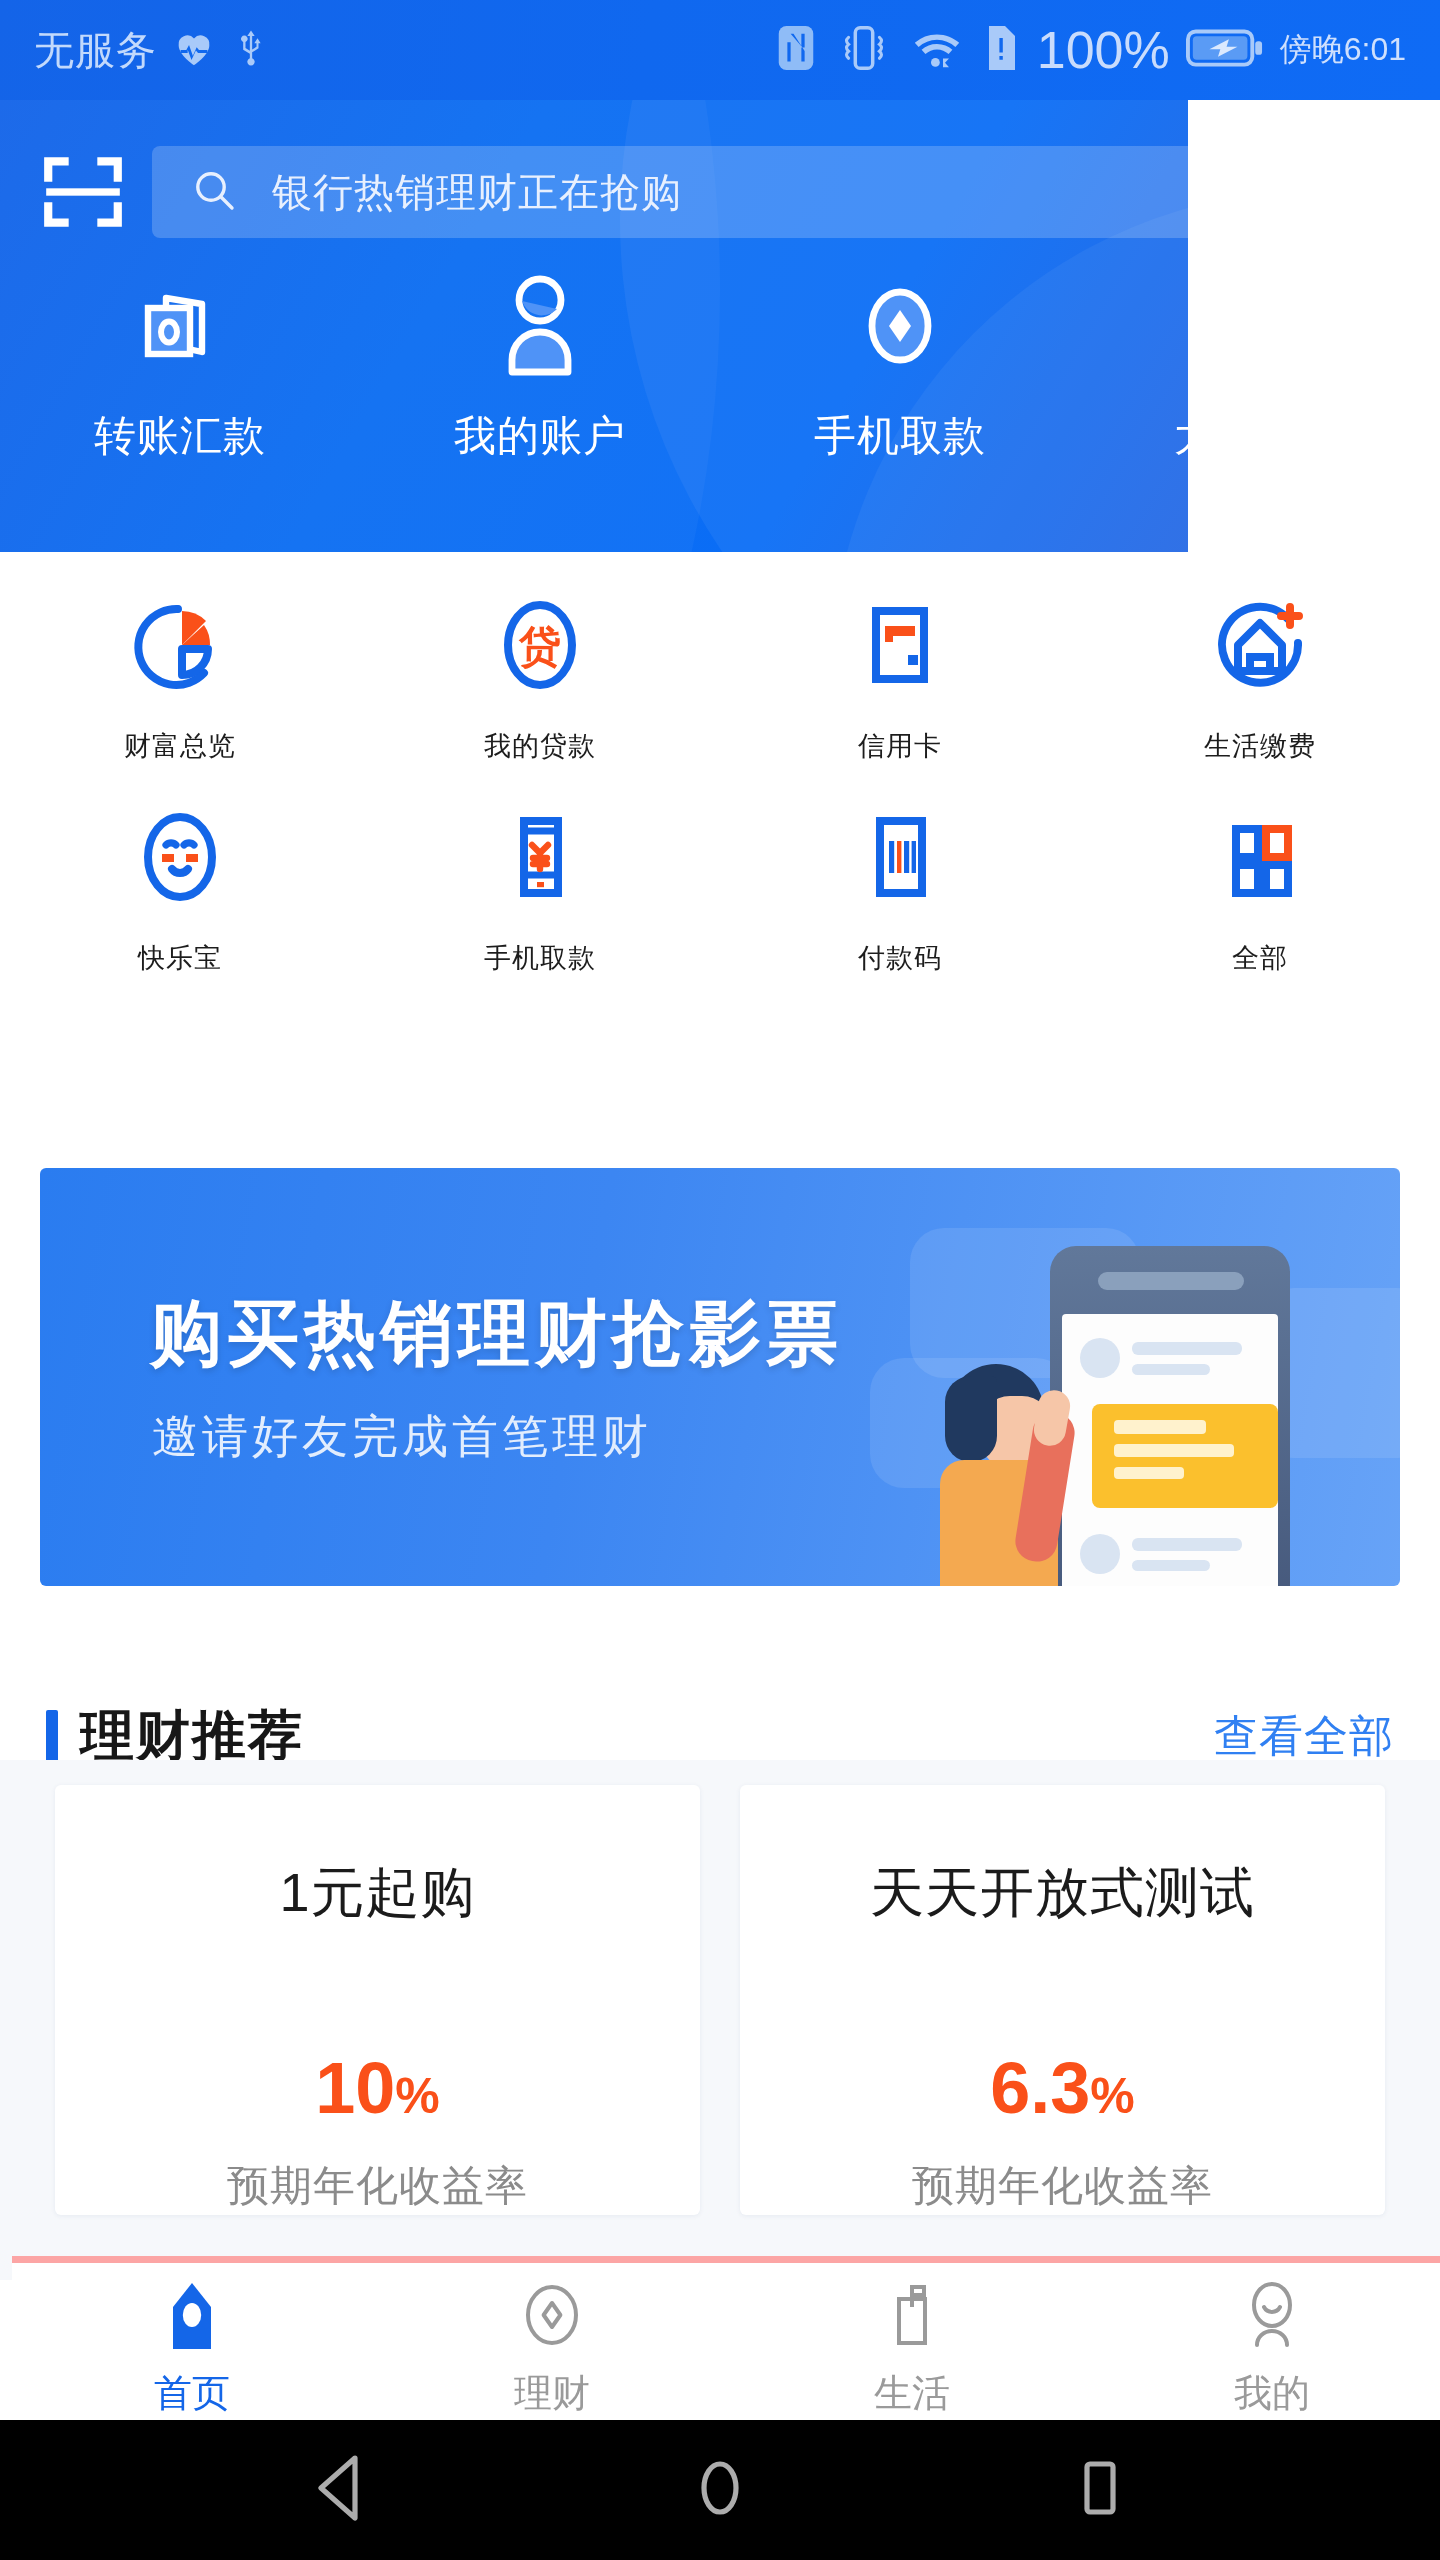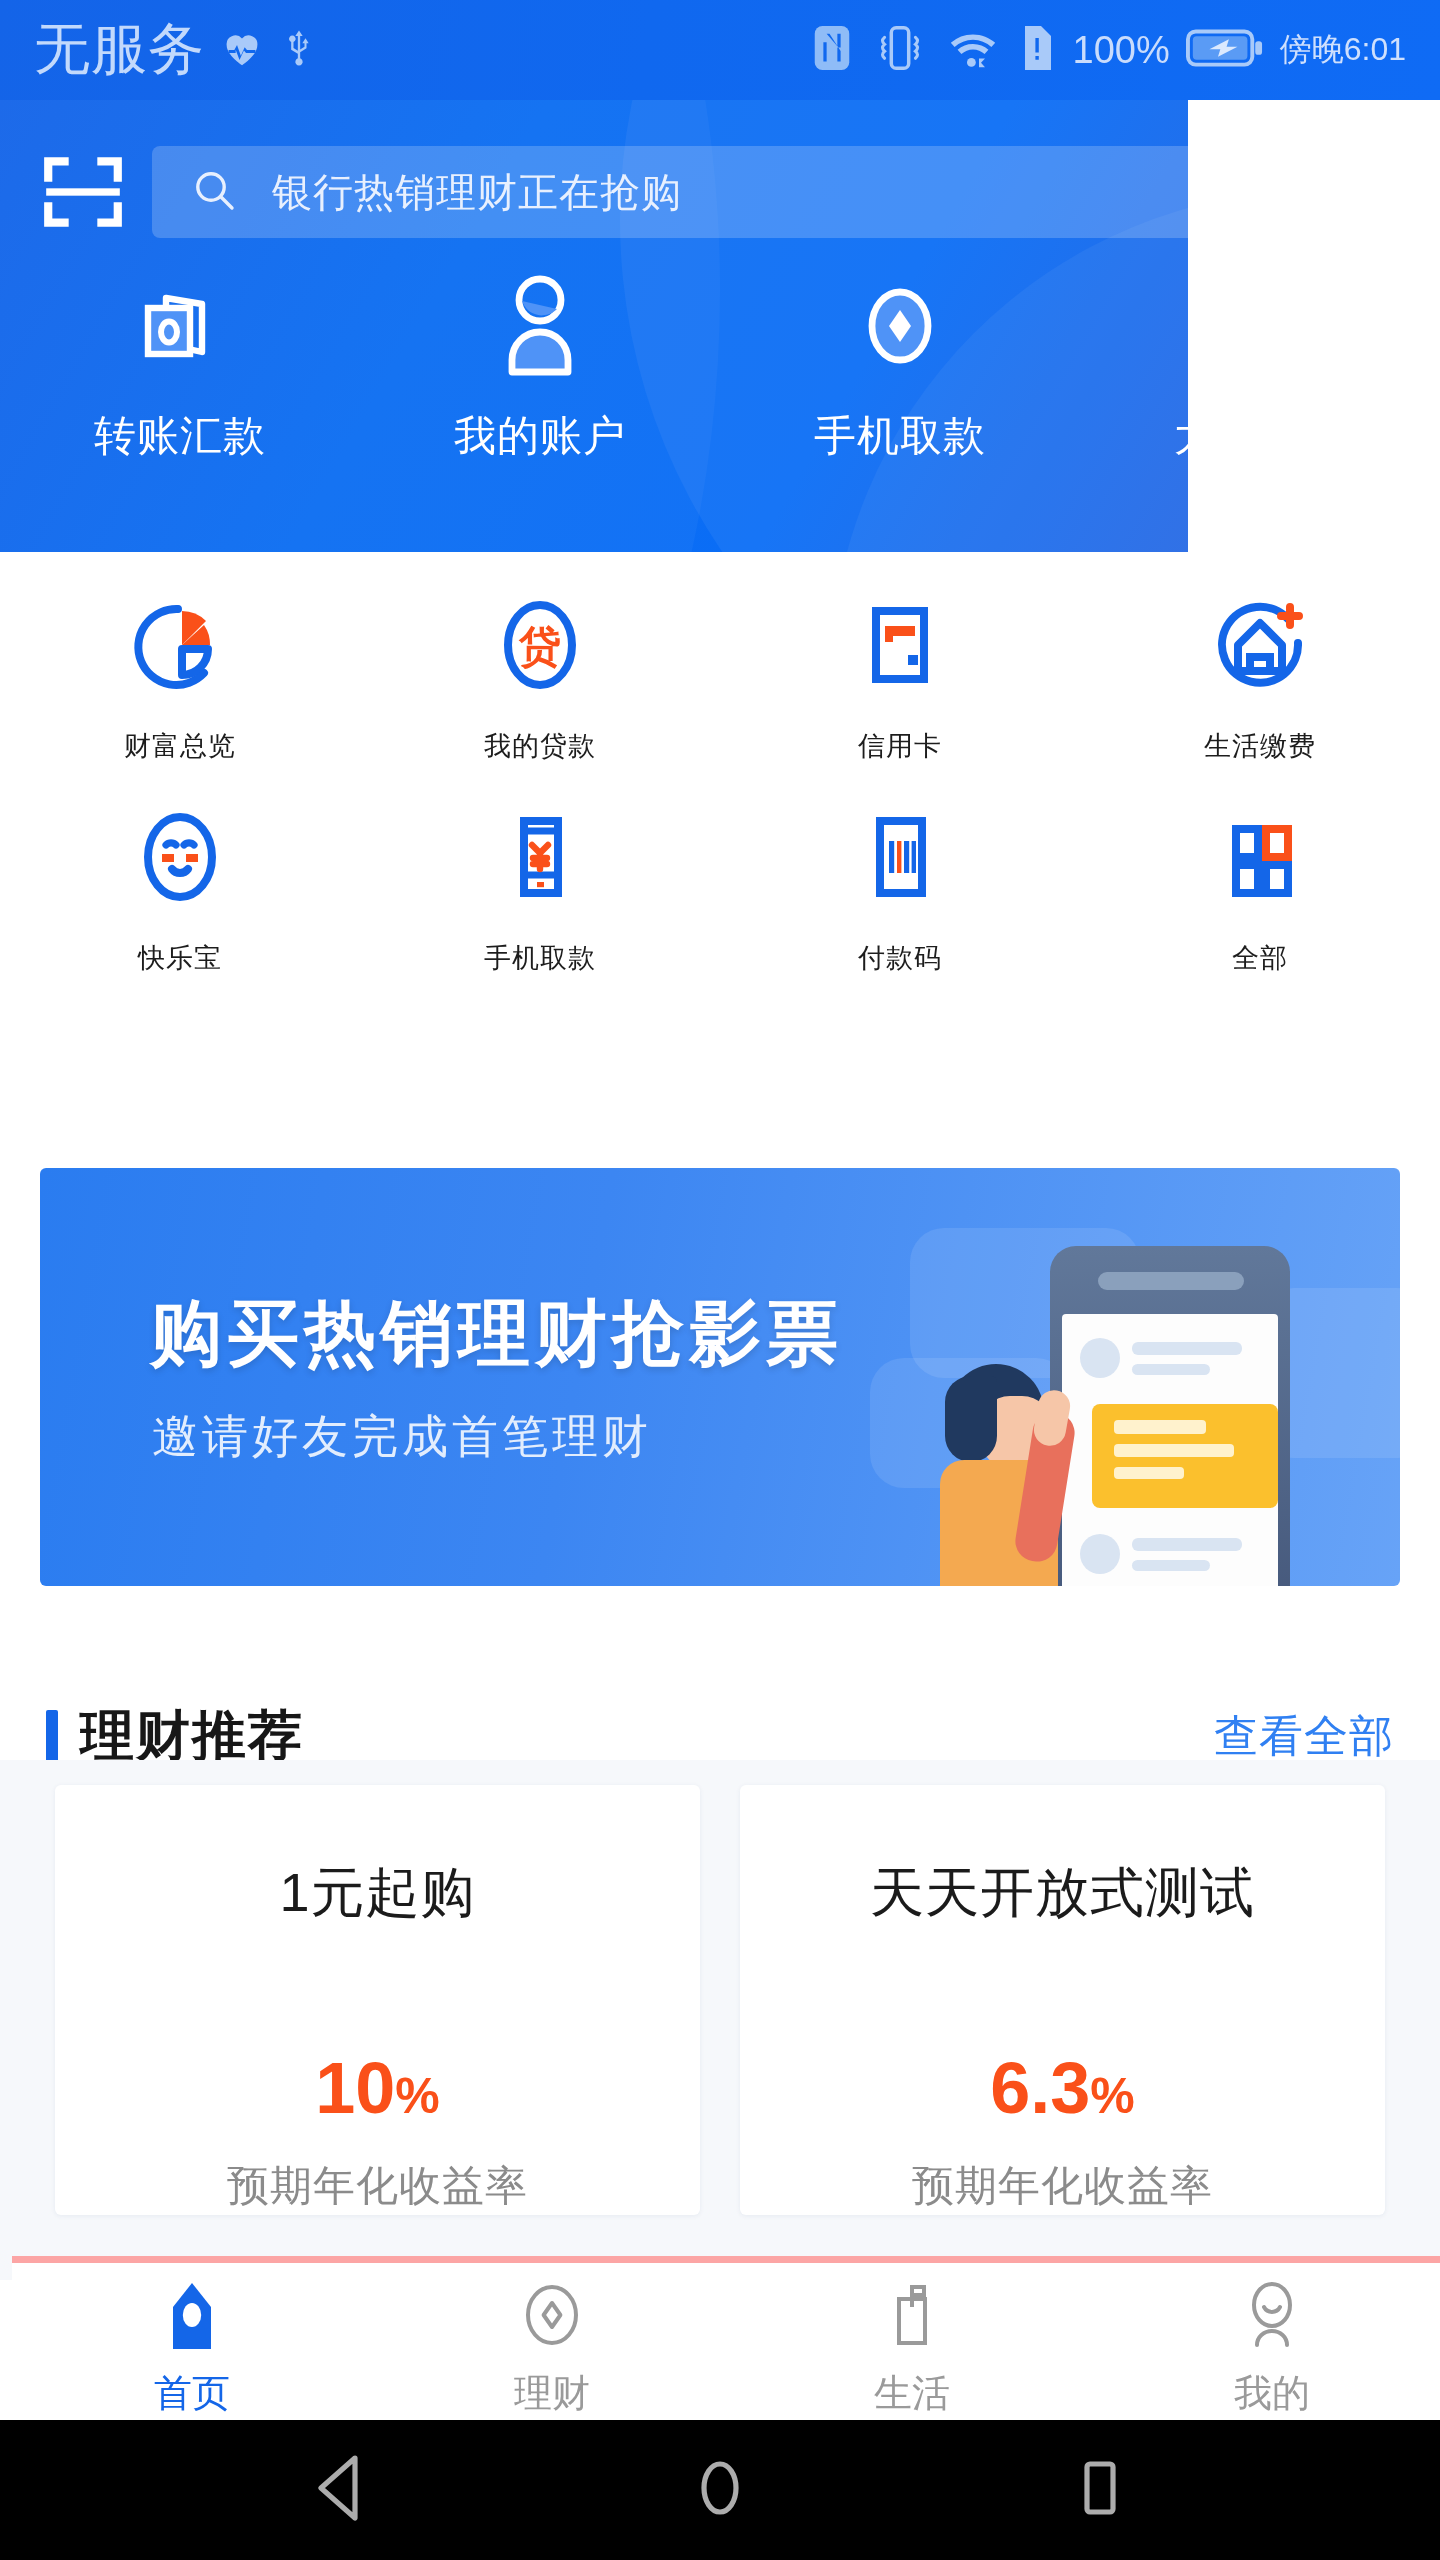--- a/index.html
+++ b/index.html
@@ -13,23 +13,23 @@
 
   
   .statusbar{
     position:absolute; top:0; left:0; width:1440px; height:100px;
     background:linear-gradient(100deg,#1464e8 0%,#1068ef 45%,#0f6bf5 100%);
     display:flex; align-items:center; justify-content:space-between;
     padding:0 34px; color:#b9d4fb;
   }
   .sb-left{ display:flex; align-items:center; gap:14px; }
   .sb-right{ display:flex; align-items:center; gap:16px; }
-  .sb-text{ font-size:56px; letter-spacing:1px; color:#c2d9fc; }
+  .sb-text{ font-size:40px; letter-spacing:1px; color:#c2d9fc; }
   .sb-time{ font-size:32px; color:#cfe0fd; }
-  .sb-pct{ font-size:38px; color:#c9dcfc; }
+  .sb-pct{ font-size:52px; color:#c9dcfc; }
   .ico{ display:inline-block; }
 
   
   .header{
     position:absolute; top:100px; left:0; width:1188px; height:452px;
     background:linear-gradient(120deg,#1565e9 0%,#0d6ef2 38%,#0a6df6 70%,#1a62e4 100%);
     overflow:hidden;
   }
   .arc1{
     position:absolute; width:1180px; height:1180px; border-radius:50%;

